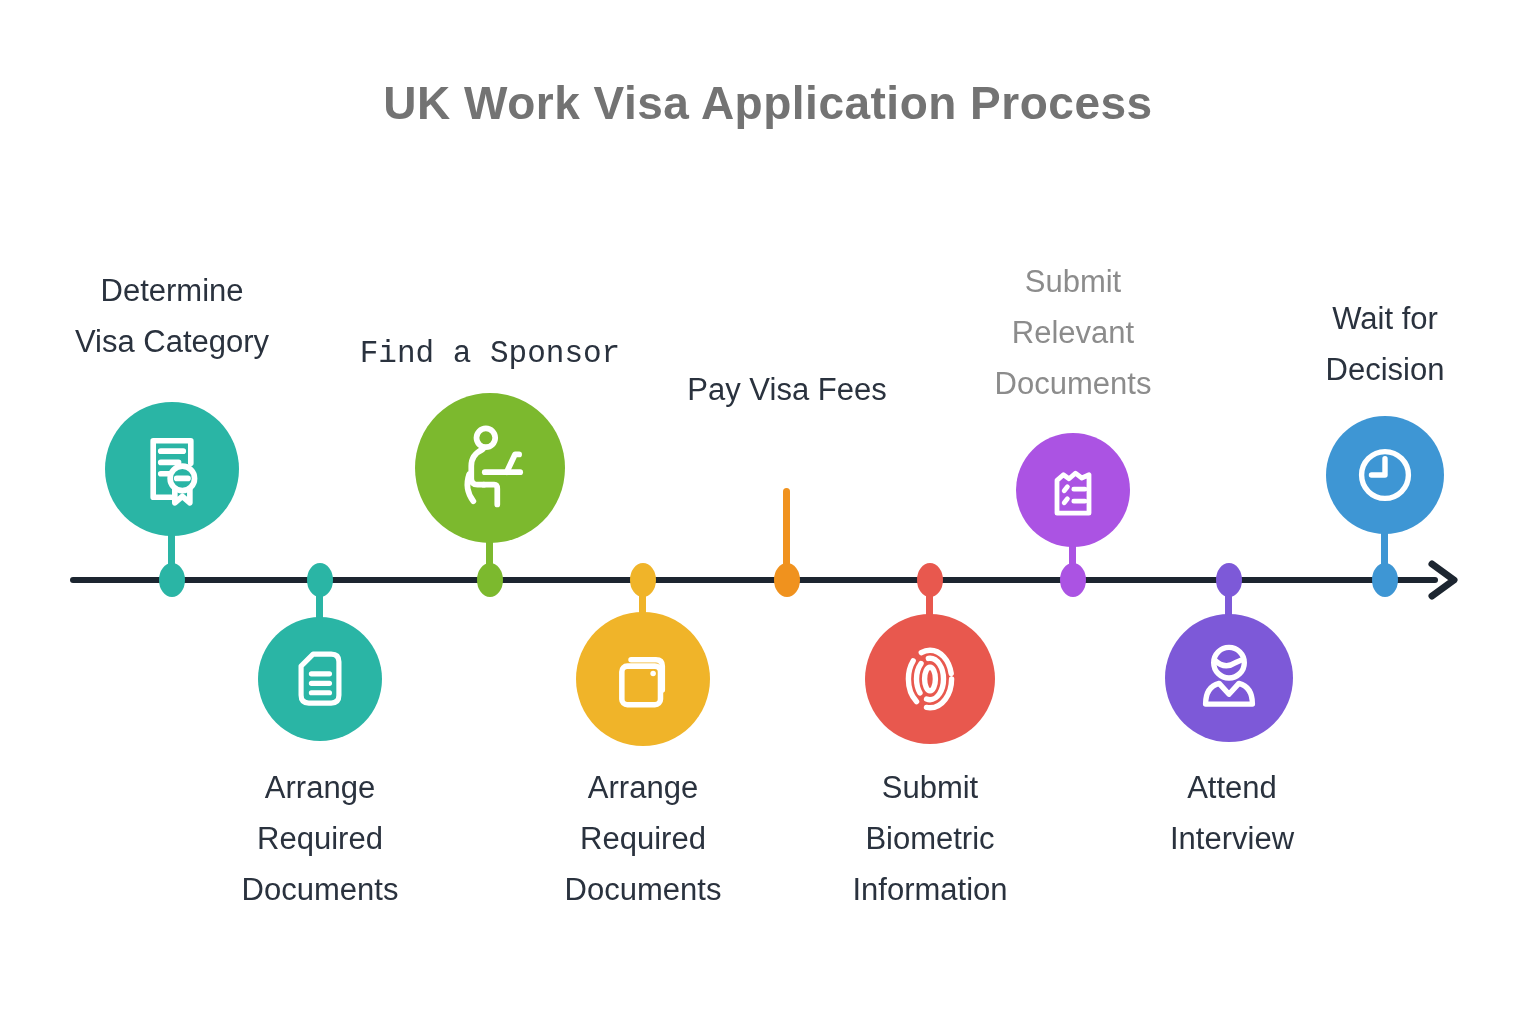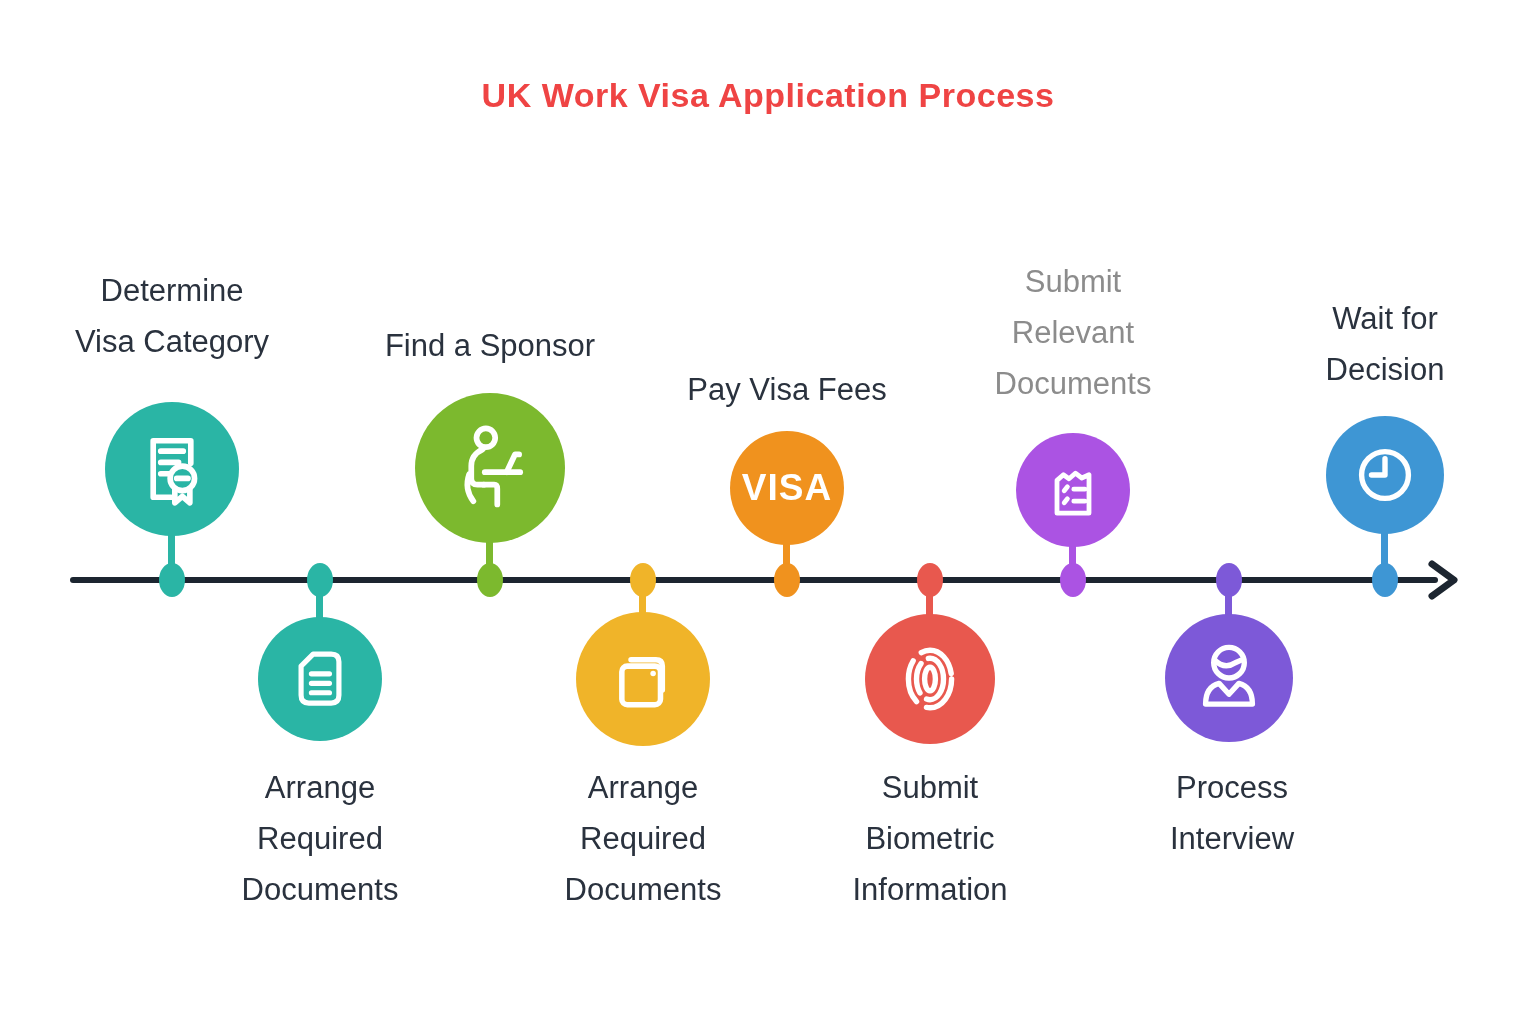--- a/index.html
+++ b/index.html
@@ -2,21 +2,21 @@
 <html><head>
 <meta charset="utf-8">
 <style>
   html,body{margin:0;padding:0;background:#fff;}
   .stage{
     position:relative;width:1536px;height:1024px;background:#ffffff;overflow:hidden;
     font-family:"Liberation Sans", sans-serif;
   }
   .title{
     position:absolute;left:0;top:76px;width:100%;text-align:center;
-    font-size:34px;font-weight:600;color:#ef4444;letter-spacing:.5px;z-index:6;
+    font-size:46px;font-weight:600;color:#737373;letter-spacing:.5px;z-index:6;
   }
   .step{position:absolute;inset:0;pointer-events:none;}
   .timeline-line{
     position:absolute;left:70px;top:577px;width:1368px;height:6px;
     background:#1c2530;border-radius:3px;z-index:1;
   }
   .timeline-arrow{position:absolute;left:1424px;top:556px;z-index:1;}
   .stem{position:absolute;width:7px;border-radius:4px;background:var(--c);z-index:2;}
   .dot{
     position:absolute;top:563px;width:26px;height:34px;border-radius:50%;
@@ -72,21 +72,21 @@
         <path d="M42 21 H63 Q72 21 72 30 V69 Q72 78 63 78 H37 Q28 78 28 69 V35 Z"></path>
         <path d="M40 44 H61 M40 55 H61 M40 66 H61"></path>
       </svg>
     </div>
     <div class="step-label" style="left:140px;top:762px;">Arrange
 Required
 Documents</div>
   </div>
 
   <div class="step" style="--c: #7cb92e;">
-    <div class="step-label" style="left:310px;top:320px;">Find a Sponsor</div>
+    <div class="step-label" style="left:310px;top:328px;font-family:Liberation Mono, monospace;">Find a Sponsor</div>
     <div class="stem" style="left:486px;top:468px;height:112px;"></div>
     <div class="dot" style="left:477px;"></div>
     <div class="circle" style="left:415px;top:393px;width:150px;height:150px;">
       <svg width="104" height="104" viewBox="0 0 100 100" fill="none" stroke="#ffffff" stroke-width="5.5" stroke-linecap="round" stroke-linejoin="round">
         <circle cx="46" cy="21" r="9"></circle>
         <path d="M43 32 Q32 37 32 48 V60 Q32 66 38 66 H44"></path>
         <path d="M44 66 H54 Q57 66 57 70 V85"></path>
         <path d="M30 56 Q25 70 34 82"></path>
         <path d="M45 54 H79"></path>
         <path d="M66 54 L74 37 H78"></path>
@@ -106,23 +106,20 @@
     </div>
     <div class="step-label" style="left:463px;top:762px;">Arrange
 Required
 Documents</div>
   </div>
 
   <div class="step" style="--c: #f0921e;">
     <div class="step-label" style="left:607px;top:320px;margin-top:44px;">Pay Visa Fees</div>
     <div class="stem" style="left:783px;top:488px;height:92px;"></div>
     <div class="dot" style="left:774px;"></div>
-    <div class="circle" style="left:730px;top:431px;width:114px;height:114px;">
-      <span class="visa-text">VISA</span>
-    </div>
   </div>
 
   <div class="step" style="--c: #e8584e;">
     <div class="stem" style="left:926px;top:580px;height:99px;"></div>
     <div class="dot" style="left:917px;"></div>
     <div class="circle" style="left:865px;top:614px;width:130px;height:130px;">
       <svg width="90" height="90" viewBox="0 0 100 100" fill="none" stroke="#ffffff" stroke-width="6" stroke-linecap="round" stroke-linejoin="round">
         <ellipse cx="50" cy="50" rx="6" ry="13"></ellipse>
         <ellipse cx="50" cy="50" rx="15" ry="23" stroke-dasharray="34 10"></ellipse>
         <ellipse cx="50" cy="50" rx="24" ry="32" stroke-dasharray="48 13"></ellipse>
@@ -150,21 +147,21 @@
   <div class="step" style="--c: #7d59d8;">
     <div class="stem" style="left:1225px;top:580px;height:98px;"></div>
     <div class="dot" style="left:1216px;"></div>
     <div class="circle" style="left:1165px;top:614px;width:128px;height:128px;">
       <svg width="90" height="90" viewBox="0 0 100 100" fill="none" stroke="#ffffff" stroke-width="6" stroke-linecap="round" stroke-linejoin="round">
         <circle cx="50" cy="33" r="17"></circle>
         <path d="M34 30 Q45 41 57 33 L66 29"></path>
         <path d="M24 79 Q24 60 39 56 L50 68 L61 56 Q76 60 76 79 Z"></path>
       </svg>
     </div>
-    <div class="step-label" style="left:1052px;top:762px;">Process
+    <div class="step-label" style="left:1052px;top:762px;">Attend
 Interview</div>
   </div>
 
   <div class="step" style="--c: #3e96d4;">
     <div class="step-label" style="left:1205px;top:293px;">Wait for
 Decision</div>
     <div class="stem" style="left:1381px;top:475px;height:105px;"></div>
     <div class="dot" style="left:1372px;"></div>
     <div class="circle" style="left:1326px;top:416px;width:118px;height:118px;">
       <svg width="90" height="90" viewBox="0 0 100 100" fill="none" stroke="#ffffff" stroke-width="6" stroke-linecap="round" stroke-linejoin="round">

